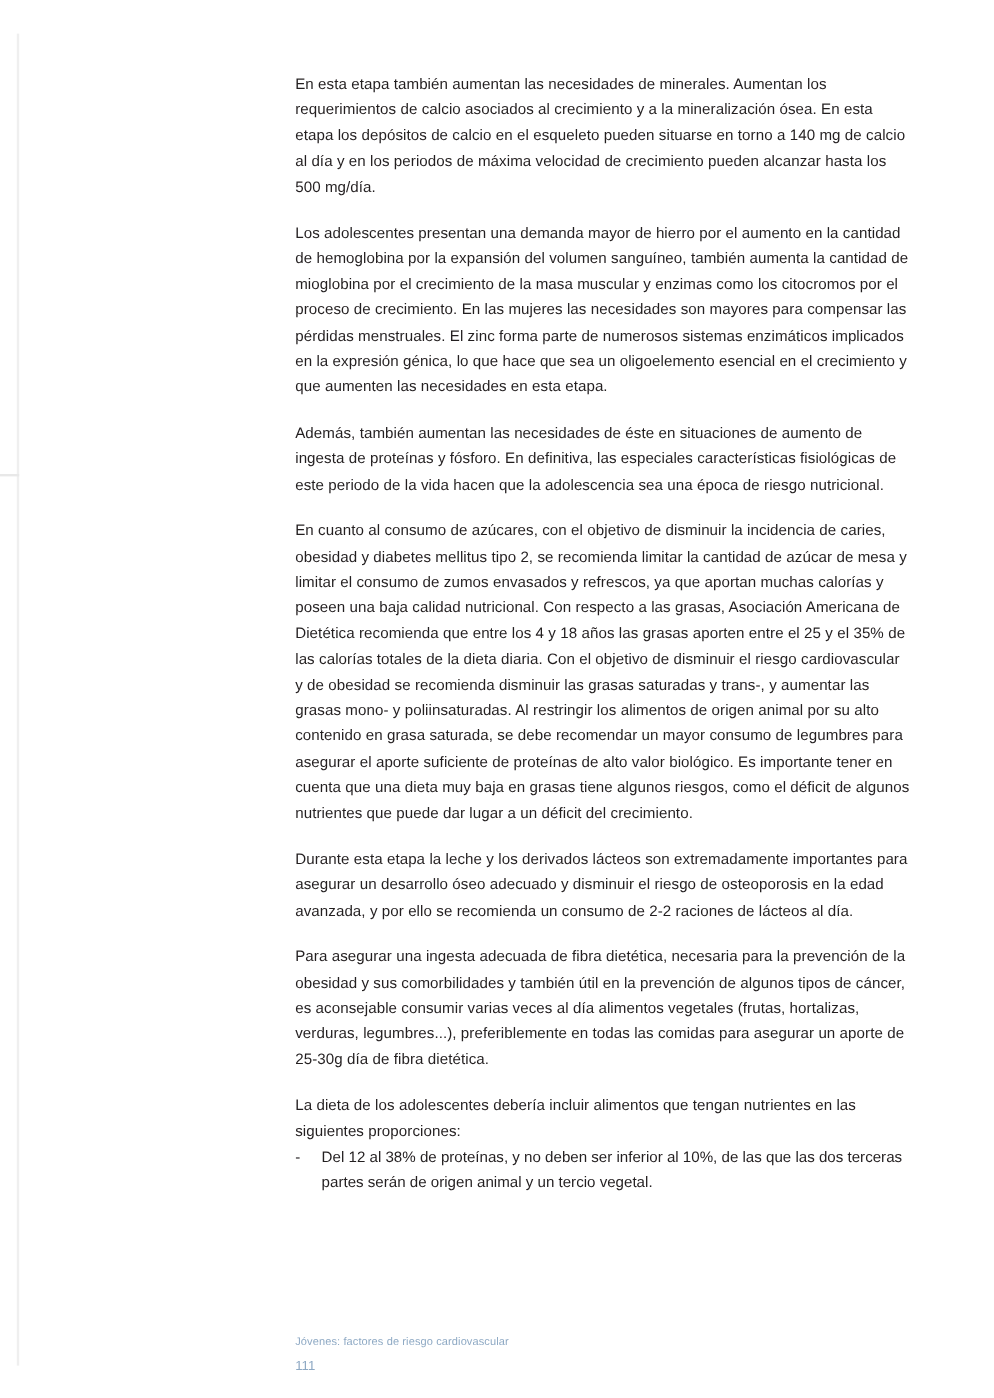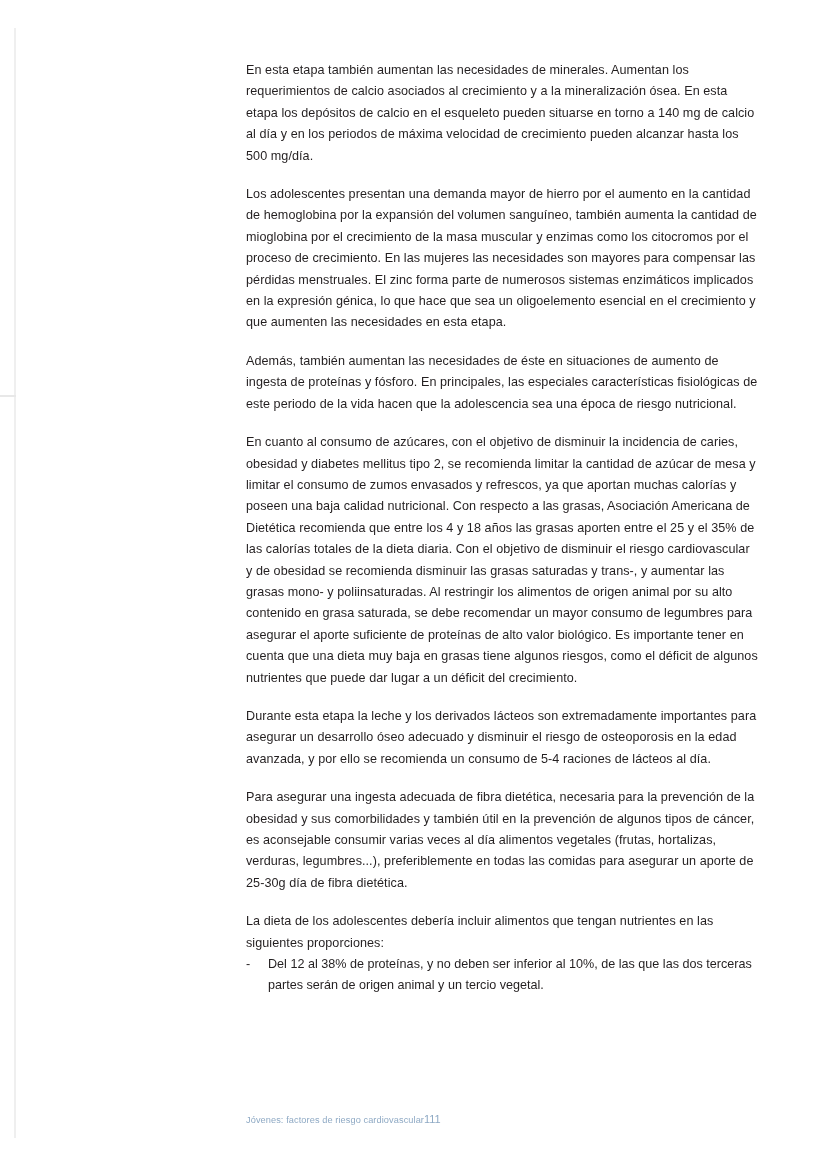--- a/index.html
+++ b/index.html
@@ -72,47 +72,49 @@
     left: 0;
     top: 0;
     color: #231f20;
   }
   .footer {
     position: absolute;
     left: 246px;
     top: 1113px;
     width: 512px;
     display: flex;
-    justify-content: flex-start;
+    justify-content: center;
     align-items: baseline;
+    flex-direction: column;
   }
   .footer-text {
     font-size: 9.2px;
     color: #8ea9c4;
     letter-spacing: 0.01em;
   }
   .footer-page {
     font-size: 11px;
     color: #8ea9c4;
+    margin-top: 10px;
   }
 </style>
 </head>
 <body>
 
 <div class="page">
 
   <div class="left-rule"></div>
   <div class="left-tick"></div>
 
   <div class="content">
     <p class="para">En esta etapa también aumentan las necesidades de minerales. Aumentan los requerimientos de calcio asociados al crecimiento y a la mineralización ósea. En esta etapa los depósitos de calcio en el esqueleto pueden situarse en torno a 140 mg de calcio al día y en los periodos de máxima velocidad de crecimiento pueden alcanzar hasta los 500 mg/día.</p>
     <p class="para">Los adolescentes presentan una demanda mayor de hierro por el aumento en la cantidad de hemoglobina por la expansión del volumen sanguíneo, también aumenta la cantidad de mioglobina por el crecimiento de la masa muscular y enzimas como los citocromos por el proceso de crecimiento. En las mujeres las necesidades son mayores para compensar las pérdidas menstruales. El zinc forma parte de numerosos sistemas enzimáticos implicados en la expresión génica, lo que hace que sea un oligoelemento esencial en el crecimiento y que aumenten las necesidades en esta etapa.</p>
-    <p class="para">Además, también aumentan las necesidades de éste en situaciones de aumento de ingesta de proteínas y fósforo. En principales, las especiales características fisiológicas de este periodo de la vida hacen que la adolescencia sea una época de riesgo nutricional.</p>
+    <p class="para">Además, también aumentan las necesidades de éste en situaciones de aumento de ingesta de proteínas y fósforo. En definitiva, las especiales características fisiológicas de este periodo de la vida hacen que la adolescencia sea una época de riesgo nutricional.</p>
     <p class="para">En cuanto al consumo de azúcares, con el objetivo de disminuir la incidencia de caries, obesidad y diabetes mellitus tipo 2, se recomienda limitar la cantidad de azúcar de mesa y limitar el consumo de zumos envasados y refrescos, ya que aportan muchas calorías y poseen una baja calidad nutricional. Con respecto a las grasas, Asociación Americana de Dietética recomienda que entre los 4 y 18 años las grasas aporten entre el 25 y el 35% de las calorías totales de la dieta diaria. Con el objetivo de disminuir el riesgo cardiovascular y de obesidad se recomienda disminuir las grasas saturadas y trans-, y aumentar las grasas mono- y poliinsaturadas. Al restringir los alimentos de origen animal por su alto contenido en grasa saturada, se debe recomendar un mayor consumo de legumbres para asegurar el aporte suficiente de proteínas de alto valor biológico. Es importante tener en cuenta que una dieta muy baja en grasas tiene algunos riesgos, como el déficit de algunos nutrientes que puede dar lugar a un déficit del crecimiento.</p>
-    <p class="para">Durante esta etapa la leche y los derivados lácteos son extremadamente importantes para asegurar un desarrollo óseo adecuado y disminuir el riesgo de osteoporosis en la edad avanzada, y por ello se recomienda un consumo de 5-4 raciones de lácteos al día.</p>
+    <p class="para">Durante esta etapa la leche y los derivados lácteos son extremadamente importantes para asegurar un desarrollo óseo adecuado y disminuir el riesgo de osteoporosis en la edad avanzada, y por ello se recomienda un consumo de 2-2 raciones de lácteos al día.</p>
     <p class="para">Para asegurar una ingesta adecuada de fibra dietética, necesaria para la prevención de la obesidad y sus comorbilidades y también útil en la prevención de algunos tipos de cáncer, es aconsejable consumir varias veces al día alimentos vegetales (frutas, hortalizas, verduras, legumbres...), preferiblemente en todas las comidas para asegurar un aporte de 25-30g día de fibra dietética.</p>
     <p class="para">La dieta de los adolescentes debería incluir alimentos que tengan nutrientes en las siguientes proporciones:</p>
 
     <ul class="bullets">
       <li>
         <span class="dash">-</span>
         <span>Del 12 al 38% de proteínas, y no deben ser inferior al 10%, de las que las dos terceras partes serán de origen animal y un tercio vegetal.</span>
       </li>
     </ul>
   </div>

